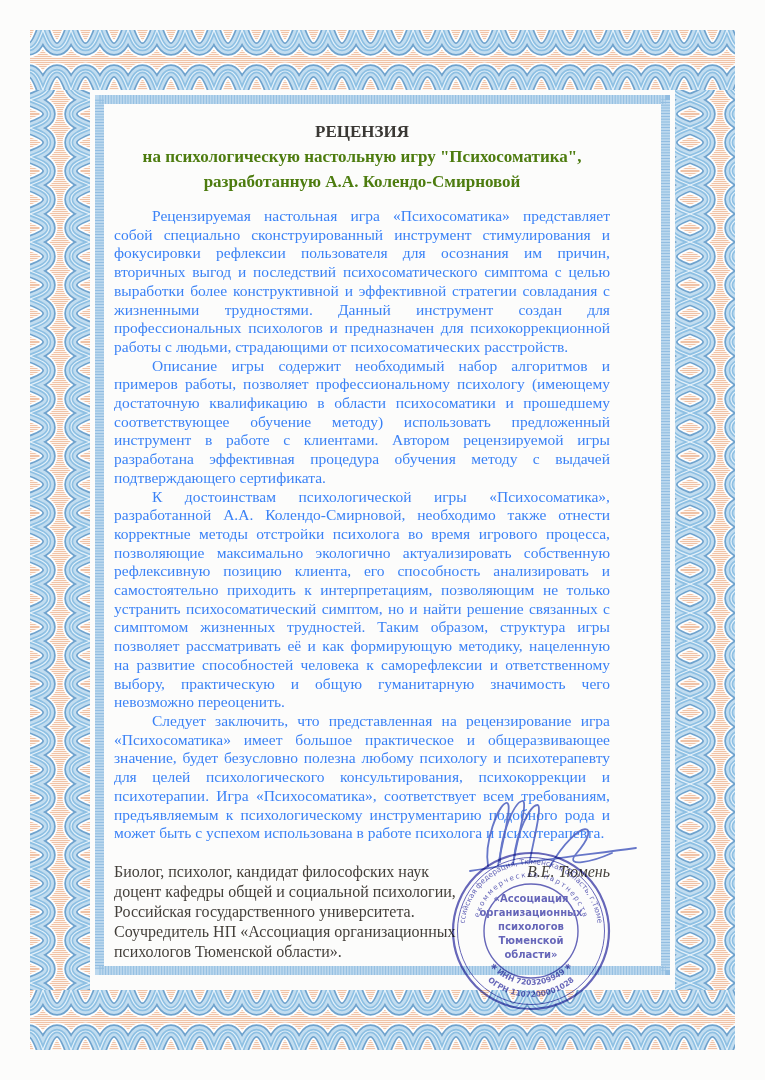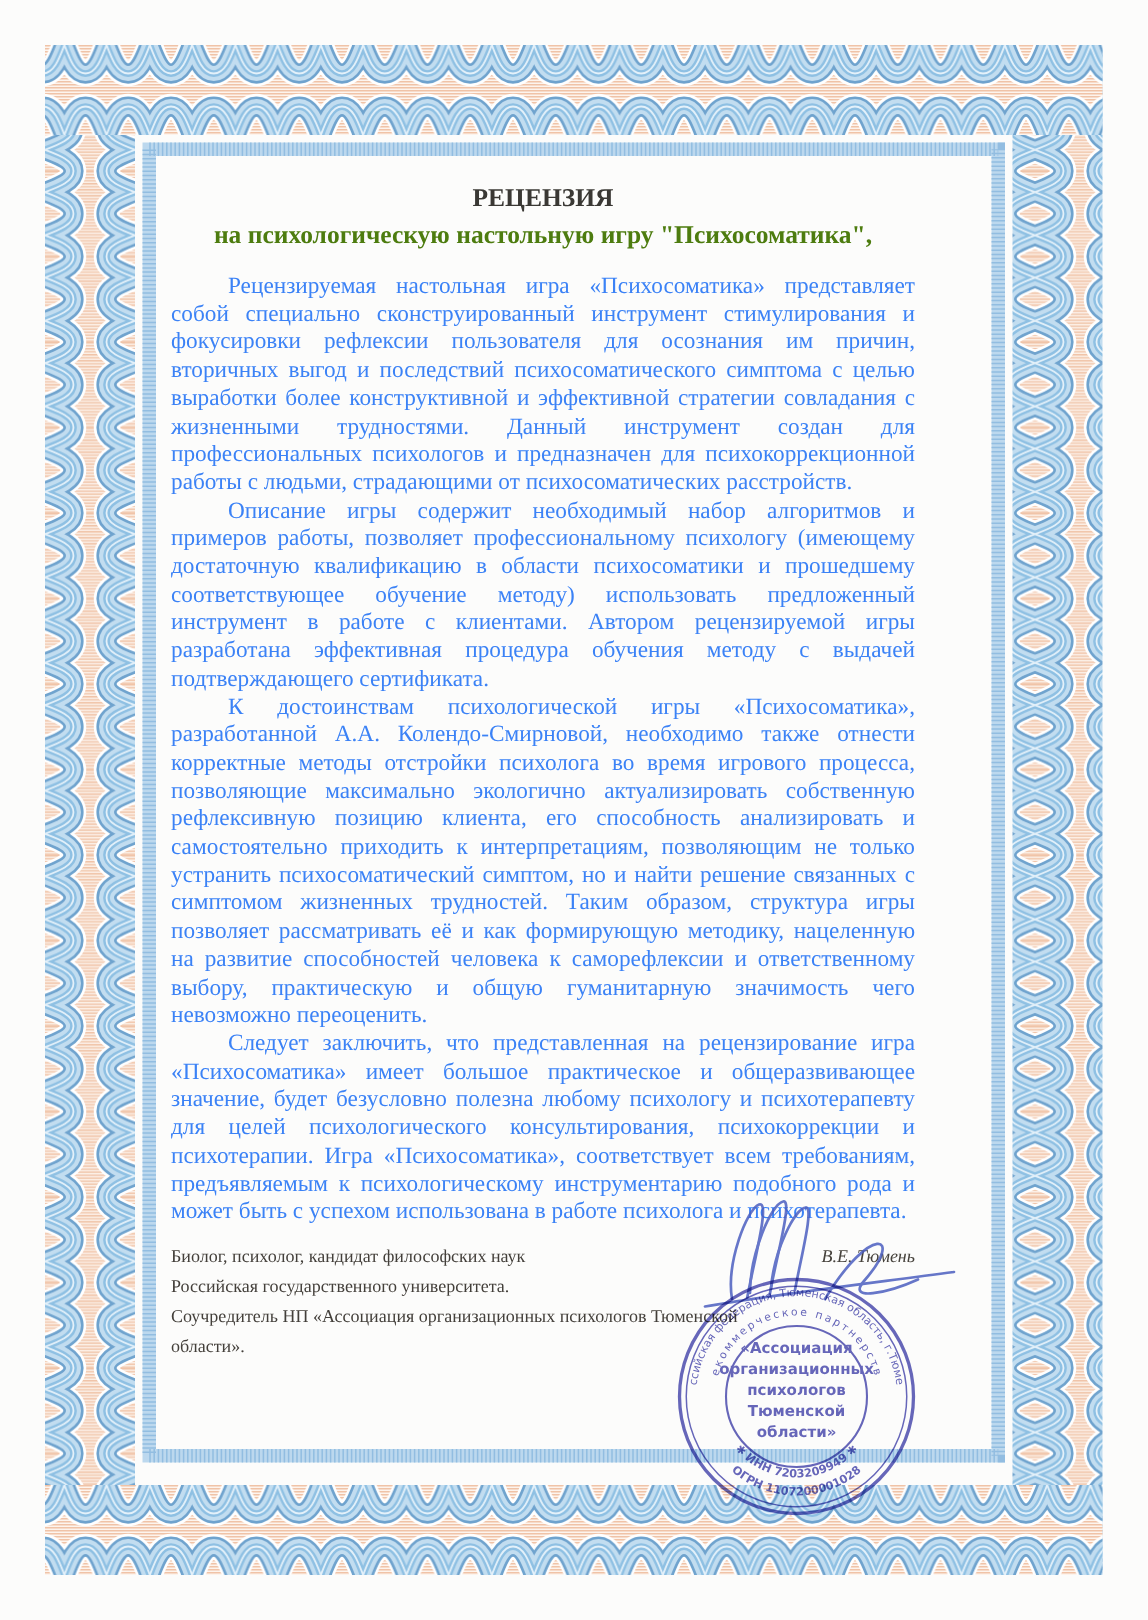--- a/index.html
+++ b/index.html
@@ -19,21 +19,21 @@
     color:#3a3834;
   }
   .subtitle{
     text-align:center;font-weight:bold;font-size:17px;line-height:25px;color:#4d7c0f;
   }
   p.body{
     margin:0;font-size:15.5px;line-height:18.7px;text-align:justify;
     text-indent:38px;color:#3b82f6;
   }
   p.body.first{margin-top:13px;}
-  .sig-block{margin-top:9px;font-size:12px;line-height:20px;color:#433f3a;}
+  .sig-block{margin-top:19px;font-size:16px;line-height:20px;color:#433f3a;}
   .sig-row{display:flex;justify-content:space-between;align-items:baseline;}
   .signer-name{font-style:italic;white-space:nowrap;color:#46423c;}
   .sig-wrap{max-width:420px;}
   .signature-svg{position:absolute;left:440px;top:788px;z-index:2;}
   .stamp-svg{position:absolute;left:446px;top:846px;z-index:3;mix-blend-mode:multiply;opacity:0.92;}
   .stamp-text{font-family:"DejaVu Sans", sans-serif;}
 </style>
 </head>
 <body>
 
@@ -80,31 +80,33 @@
   <rect x="30" y="990" width="705" height="60" fill="url(#chainH)"></rect>
   <g>
     <rect x="99.5" y="99.5" width="566" height="871" fill="none" stroke="#bcd8ee" stroke-width="9"></rect>
     <rect x="99.5" y="99.5" width="566" height="871" fill="none" stroke="#8bb9de" stroke-width="9" stroke-dasharray="1,1.8" opacity="0.85"></rect>
   </g>
 </svg>
 
 <div class="content">
   <h1 class="title">РЕЦЕНЗИЯ</h1>
   <div class="subtitle">на психологическую настольную игру "Психосоматика",</div>
+  <div class="subtitle">разработанную А.А. Колендо-Смирновой</div>
 
   <p class="body first">Рецензируемая настольная игра «Психосоматика» представляет собой специально сконструированный инструмент стимулирования и фокусировки рефлексии пользователя для осознания им причин, вторичных выгод и последствий психосоматического симптома с целью выработки более конструктивной и эффективной стратегии совладания с жизненными трудностями. Данный инструмент создан для профессиональных психологов и предназначен для психокоррекционной работы с людьми, страдающими от психосоматических расстройств.</p>
   <p class="body">Описание игры содержит необходимый набор алгоритмов и примеров работы, позволяет профессиональному психологу (имеющему достаточную квалификацию в области психосоматики и прошедшему соответствующее обучение методу) использовать предложенный инструмент в работе с клиентами. Автором рецензируемой игры разработана эффективная процедура обучения методу с выдачей подтверждающего сертификата.</p>
   <p class="body">К достоинствам психологической игры «Психосоматика», разработанной А.А. Колендо-Смирновой, необходимо также отнести корректные методы отстройки психолога во время игрового процесса, позволяющие максимально экологично актуализировать собственную рефлексивную позицию клиента, его способность анализировать и самостоятельно приходить к интерпретациям, позволяющим не только устранить психосоматический симптом, но и найти решение связанных с симптомом жизненных трудностей. Таким образом, структура игры позволяет рассматривать её и как формирующую методику, нацеленную на развитие способностей человека к саморефлексии и ответственному выбору, практическую и общую гуманитарную значимость чего невозможно переоценить.</p>
   <p class="body">Следует заключить, что представленная на рецензирование игра «Психосоматика» имеет большое практическое и общеразвивающее значение, будет безусловно полезна любому психологу и психотерапевту для целей психологического консультирования, психокоррекции и психотерапии. Игра «Психосоматика», соответствует всем требованиям, предъявляемым к психологическому инструментарию подобного рода и может быть с успехом использована в работе психолога и психотерапевта.</p>
 
   <div class="sig-block">
     <div class="sig-row">
       <span>Биолог, психолог, кандидат философских наук</span>
       <span class="signer-name">В.Е. Тюмень</span>
     </div>
+    <div>доцент кафедры общей и социальной психологии,</div>
     <div>Российская государственного университета.</div>
     <div class="sig-wrap">Соучредитель НП «Ассоциация организационных психологов Тюменской области».</div>
   </div>
 </div>
 
 <svg class="signature-svg" width="210" height="95" viewBox="0 0 210 95" aria-hidden="true">
   <g fill="none" stroke="#4c5fc0" stroke-width="1.8" stroke-linecap="round" opacity="0.85">
     <path d="M48,78 C44,54 58,18 66,15 C74,12 62,55 58,78"></path>
     <path d="M60,74 C60,48 74,15 82,13 C89,11 77,52 73,76"></path>
     <path d="M74,71 C76,45 90,18 97,17 C103,16 94,50 90,72"></path>

